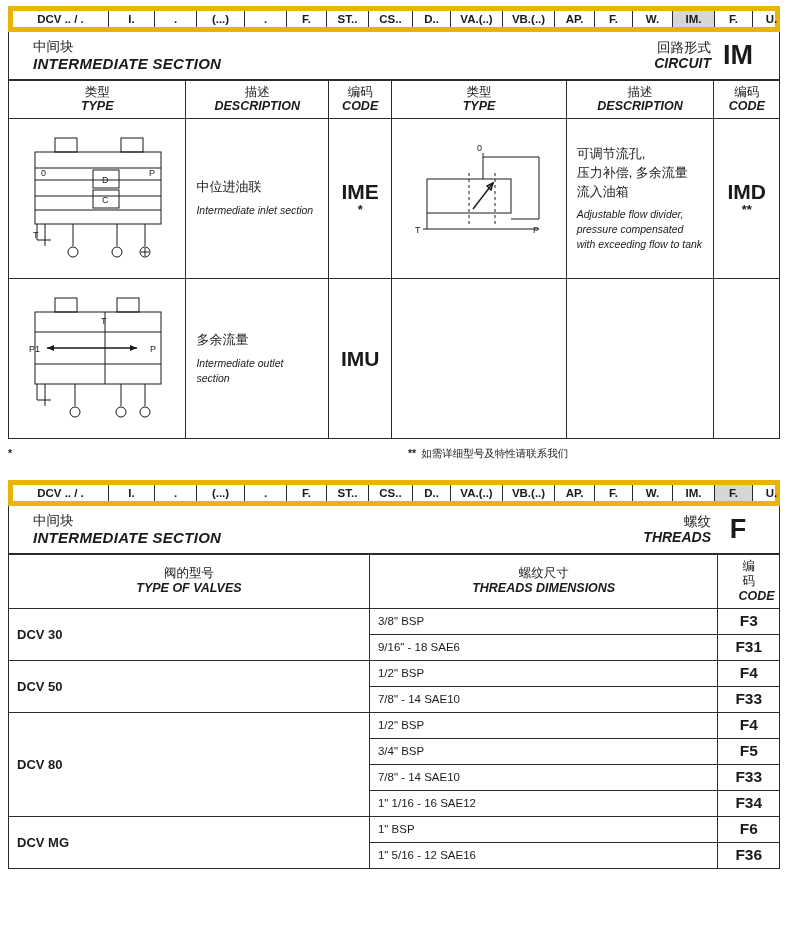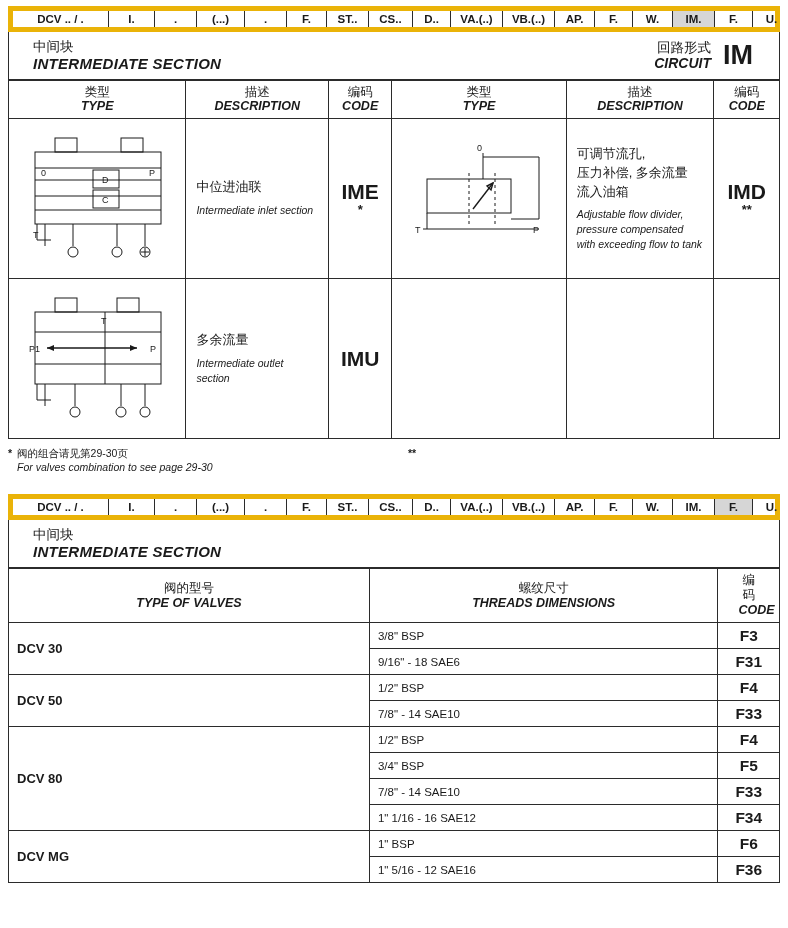--- a/index.html
+++ b/index.html
@@ -334,28 +334,25 @@
         <td></td>
         <td></td>
         <td></td>
       </tr>
     </tbody>
       </table>
 
     <div class="notes">
       <div class="note">
         <div class="mark">*</div>
-        <div>
-          <div>阀的组合请见第29-30页</div>
-          <div class="en">For  valves combination to see page 29-30</div>
-        </div>
       </div>
       <div class="note">
         <div class="mark">**</div>
         <div>
+          <div>如需详细型号及特性请联系我们</div>
         </div>
       </div>
     </div>
   </div>
 
   <div class="sec2">
 
     <div class="code-strip">
       <div class="code-cell first" style="width:96px">DCV .. / .</div>
       <div class="code-cell" style="width:46px">I.</div>
@@ -375,20 +372,27 @@
       <div class="code-cell hl" style="width:38px">F.</div>
       <div class="code-cell" style="width:38px">U.</div>
       <div class="code-cell" style="width:38px">F.</div>
     </div>
 
     <div class="hdr">
       <div class="hdr-left">
         <div class="cn">中间块</div>
         <div class="en">INTERMEDIATE SECTION</div>
       </div>
+      <div class="hdr-right">
+        <div class="labels">
+          <div class="cn">螺纹</div>
+          <div class="en">THREADS</div>
+        </div>
+        <div class="big">F</div>
+      </div>
     </div>
 
     <table class="t2">
       <colgroup>
         <col style="width:352px">
         <col style="width:340px">
         <col style="width:60px">
       </colgroup>
       <tbody>
           <tr>

